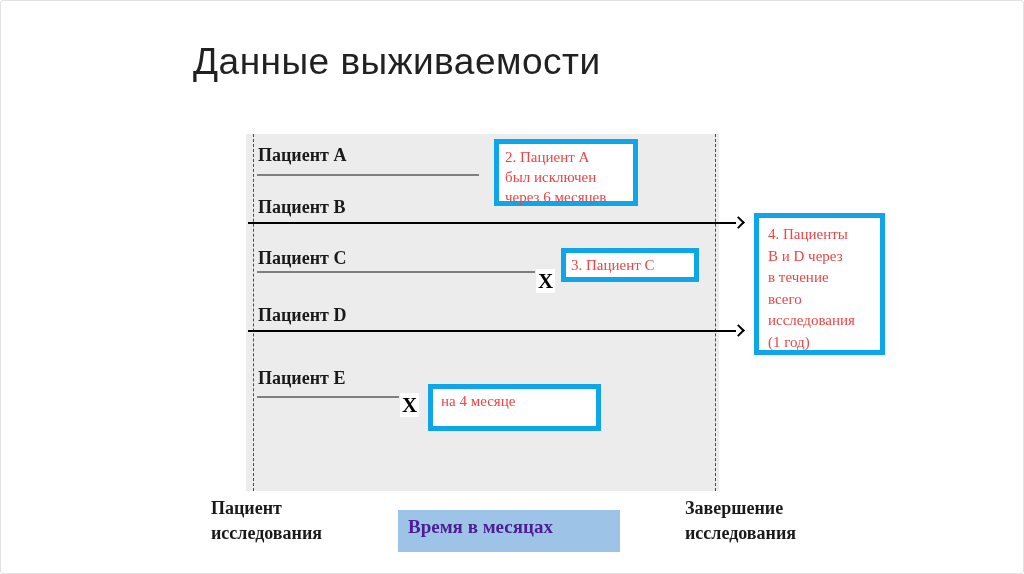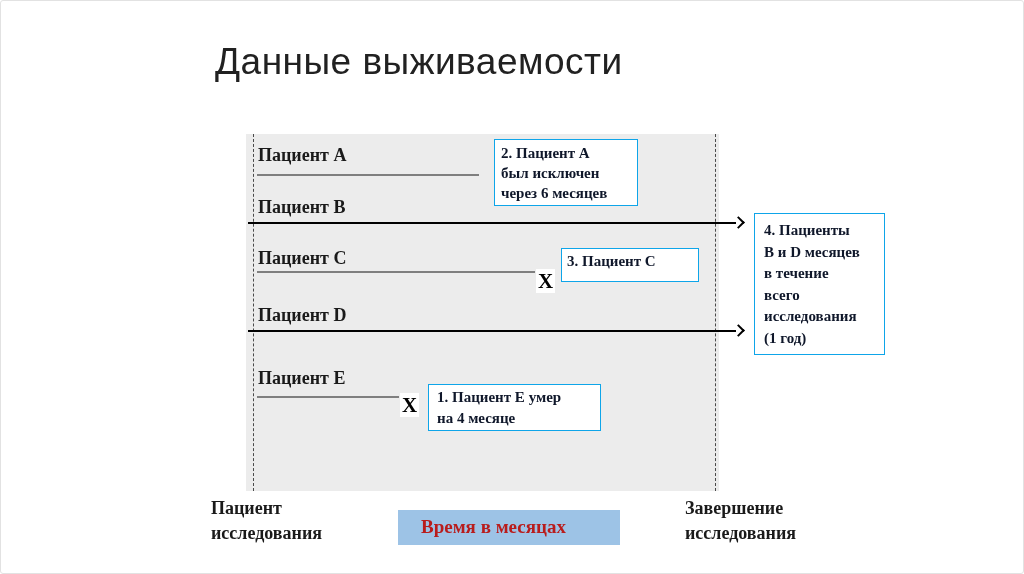--- a/index.html
+++ b/index.html
@@ -16,21 +16,20 @@
   }
 
   .title {
     position: absolute;
     left: 192px; top: 40px;
     font-family: "Liberation Sans", sans-serif;
     font-weight: 400;
     font-size: 37px;
     letter-spacing: 0.5px;
     color: #212121;
-    margin-left: 22px;
   }
 
   .panel {
     position: absolute;
     left: 245px; top: 133px;
     width: 473px; height: 357px;
     background: #ececec;
   }
   .dash-line {
     position: absolute;
@@ -69,23 +68,23 @@
     font-size: 21px;
     color: #000;
     background: #fff;
     line-height: 24px;
     padding: 0 2px;
   }
 
   .note-box {
     position: absolute;
     background: #ffffff;
-    border: 1px solid #0ea5e9;
-    font-weight: bold;
-    color: #0f172a;
+    border: 5px solid #0ea5e9;
+    font-weight: normal;
+    color: #ef4444;
   }
   .note-line { white-space: nowrap; }
 
   .box-2 { left: 493px; top: 138px; width: 144px; height: 67px; padding: 3px 6px; font-size: 15px; line-height: 20px; }
   .box-3 { left: 560px; top: 247px; width: 138px; height: 34px; padding: 2px 5px; font-size: 15px; line-height: 21px; }
   .box-1 { left: 427px; top: 383px; width: 173px; height: 47px; padding: 2px 8px; font-size: 15px; line-height: 21px; }
   .box-4 { left: 753px; top: 212px; width: 131px; height: 142px; padding: 6px 9px; font-size: 15px; line-height: 21.5px; }
 
   .edge-label {
     position: absolute;
@@ -94,27 +93,27 @@
     line-height: 25px;
     color: #1a1a1a;
     white-space: nowrap;
   }
   .start-label { left: 210px; top: 495px; }
   .end-label   { left: 684px; top: 495px; }
 
   .axis-box {
     position: absolute;
     left: 397px; top: 509px;
-    width: 222px; height: 35px;
+    width: 222px; height: 42px;
     background: #9dc3e6;
     font-weight: bold;
     font-size: 19px;
     line-height: 34px;
-    padding-left: 23px;
-    color: #b91c1c;
+    padding-left: 10px;
+    color: #4c1d95;
   }
 </style>
 </head>
 <body>
 
 <div class="slide">
 
   <div class="title">Данные выживаемости</div>
 
   <div class="panel"></div>
@@ -144,27 +143,26 @@
     <div class="note-line">2.  Пациент A</div>
     <div class="note-line">был исключен</div>
     <div class="note-line">через 6 месяцев</div>
   </div>
 
   <div class="note-box box-3">
     <div class="note-line">3. Пациент C</div>
   </div>
 
   <div class="note-box box-1">
-    <div class="note-line">1. Пациент E умер</div>
     <div class="note-line">на 4 месяце</div>
   </div>
 
   <div class="note-box box-4">
     <div class="note-line">4. Пациенты</div>
-    <div class="note-line">B и D месяцев</div>
+    <div class="note-line">B и D через</div>
     <div class="note-line">в течение</div>
     <div class="note-line">всего</div>
     <div class="note-line">исследования</div>
     <div class="note-line">(1 год)</div>
   </div>
 
   <div class="edge-label start-label">
     <div>Пациент</div>
     <div>исследования</div>
   </div>

